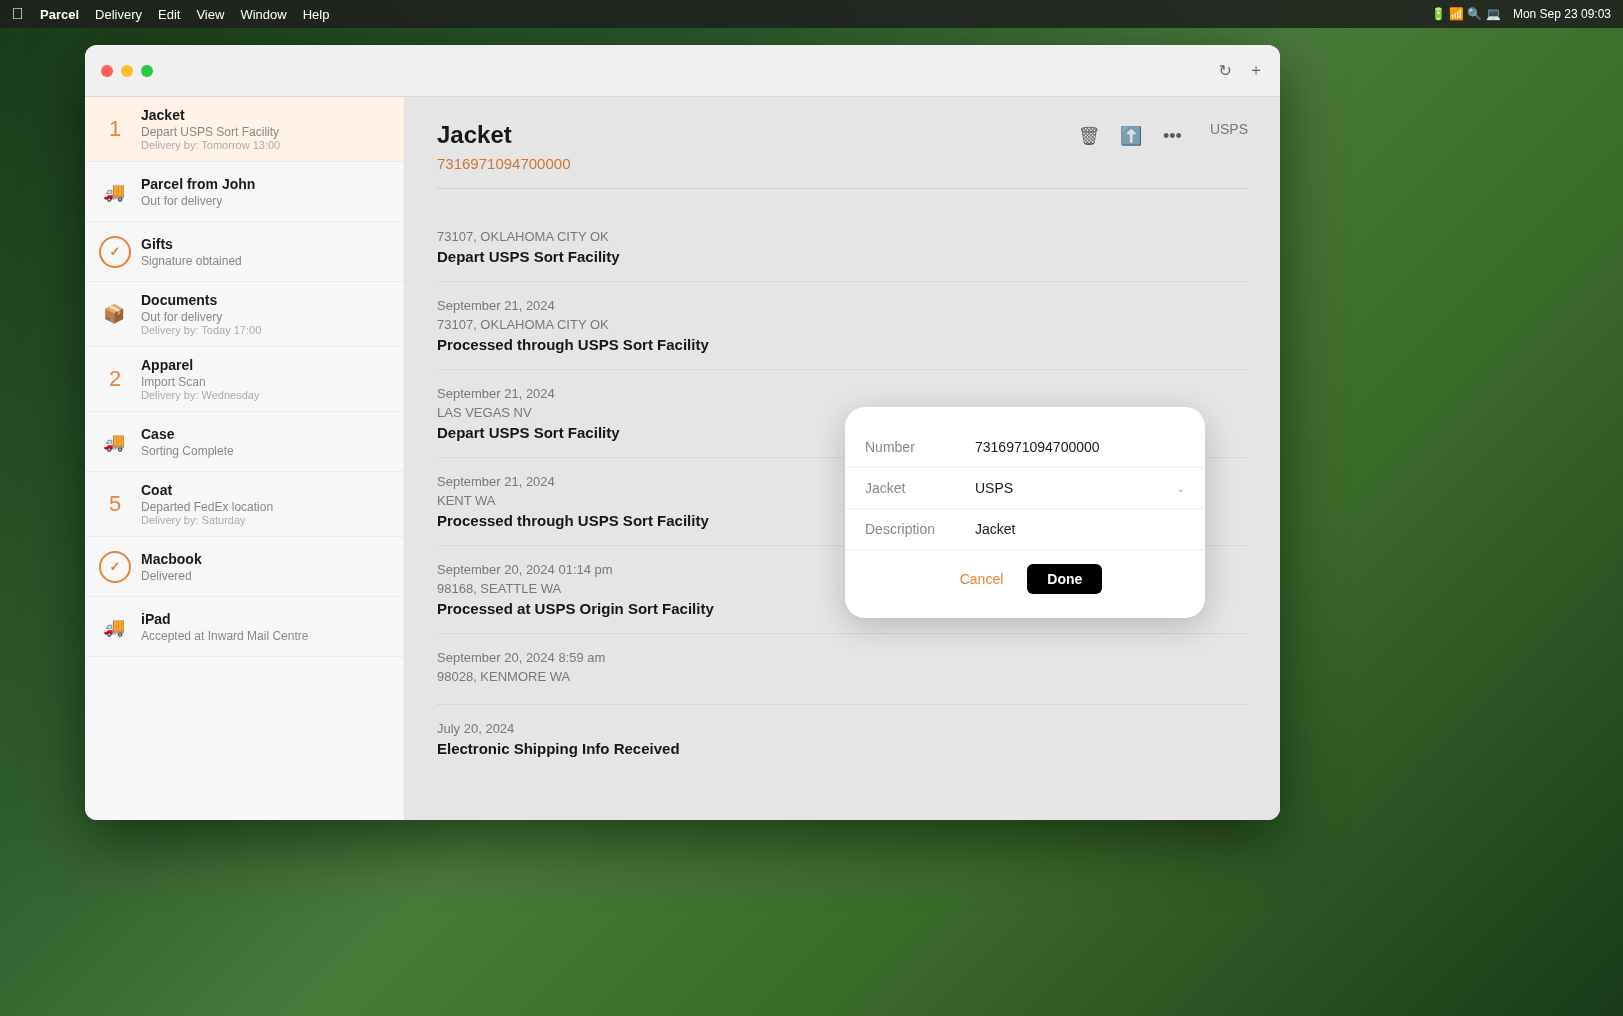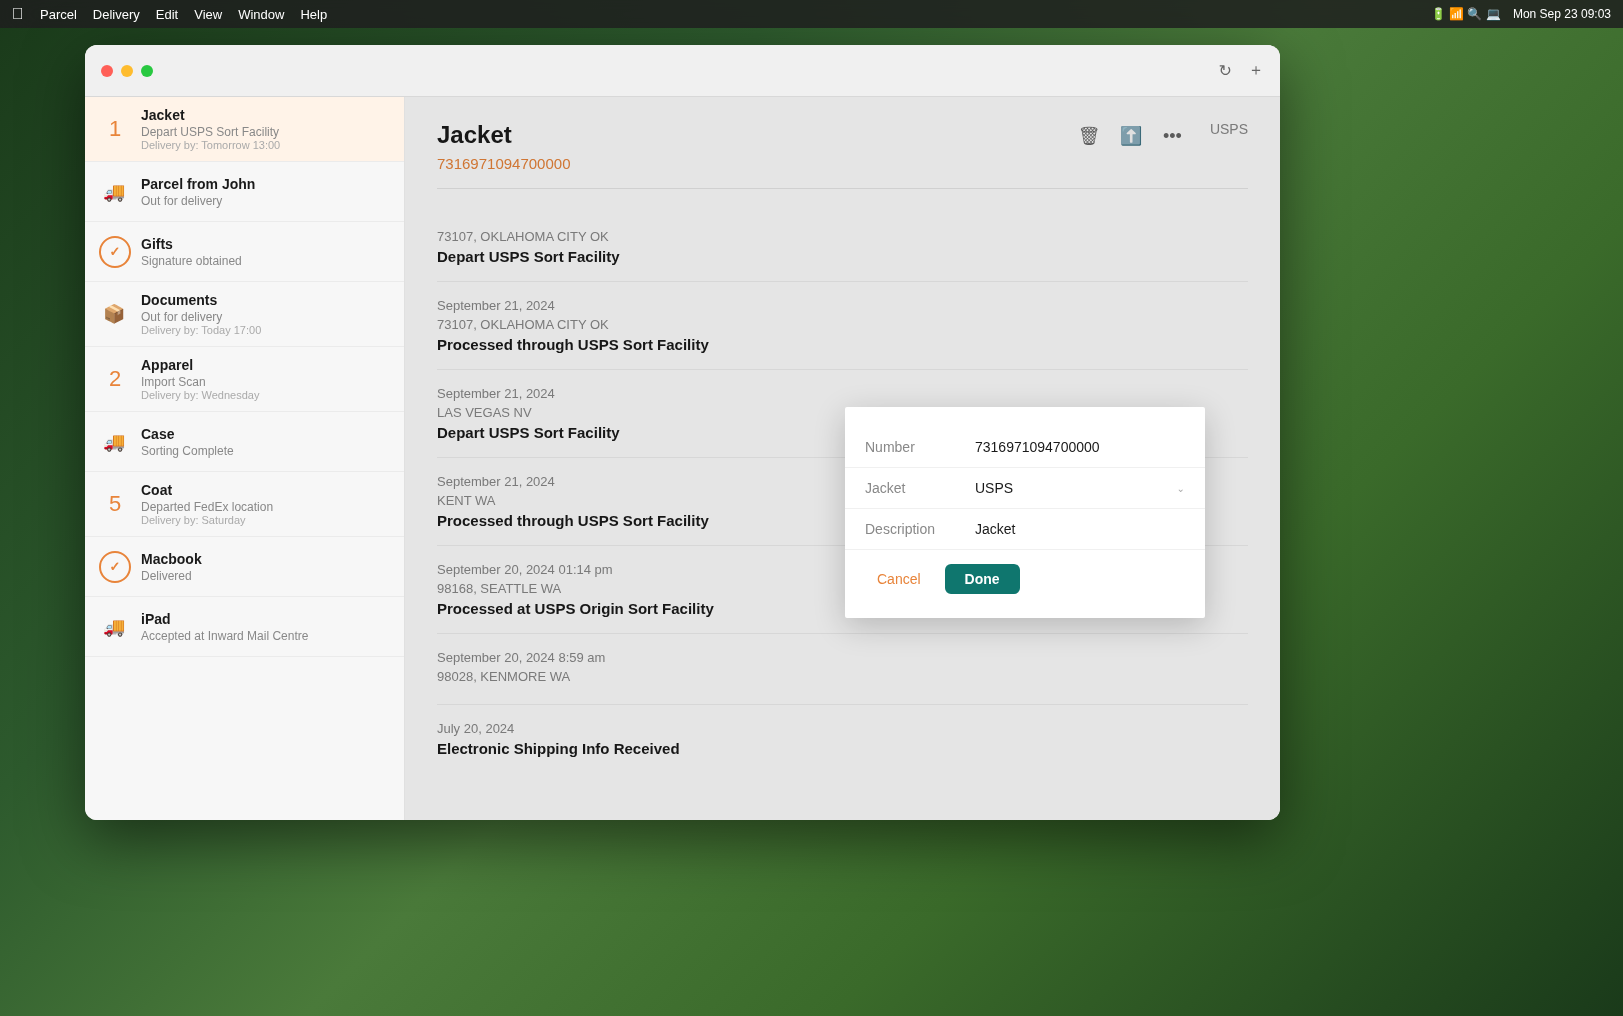--- a/index.html
+++ b/index.html
@@ -55,21 +55,21 @@
     .apple-logo {
       font-size: 16px;
     }
 
     .menu-item {
       cursor: pointer;
       font-weight: 500;
     }
 
     .menu-item.active {
-      font-weight: 400;
+      font-weight: 700;
     }
 
     
     .window {
       position: absolute;
       top: 45px;
       left: 85px;
       width: 1195px;
       height: 775px;
       background: #f5f5f5;
@@ -298,21 +298,21 @@
       display: flex;
       align-items: flex-start;
       justify-content: flex-start;
       padding-top: 310px;
       padding-left: 440px;
       z-index: 50;
     }
 
     .modal {
       background: white;
-      border-radius: 2px;
+      border-radius: 20px;
       box-shadow: 0 8px 32px rgba(0,0,0,0.2);
       padding: 20px 0;
       width: 360px;
       overflow: hidden;
     }
 
     .modal-row {
       display: flex;
       align-items: center;
       padding: 12px 20px;
@@ -340,40 +340,40 @@
       font-size: 14px;
       color: #1a1a1a;
       flex: 1;
       display: flex;
       align-items: center;
       justify-content: space-between;
     }
 
     .modal-actions {
       display: flex;
-      justify-content: flex-start;
+      justify-content: center;
       gap: 12px;
       padding: 14px 20px 4px;
       align-items: center;
     }
 
     .btn-cancel {
       font-size: 14px;
       color: #e8843a;
       cursor: pointer;
       background: none;
       border: none;
       padding: 6px 12px;
       font-weight: 500;
     }
 
     .btn-done {
       font-size: 14px;
       color: white;
-      background: #0f766e;
+      background: #000000;
       border: none;
       border-radius: 6px;
       padding: 7px 20px;
       cursor: pointer;
       font-weight: 600;
     }
 
     .chevron-down {
       font-size: 10px;
       color: #aaa;

